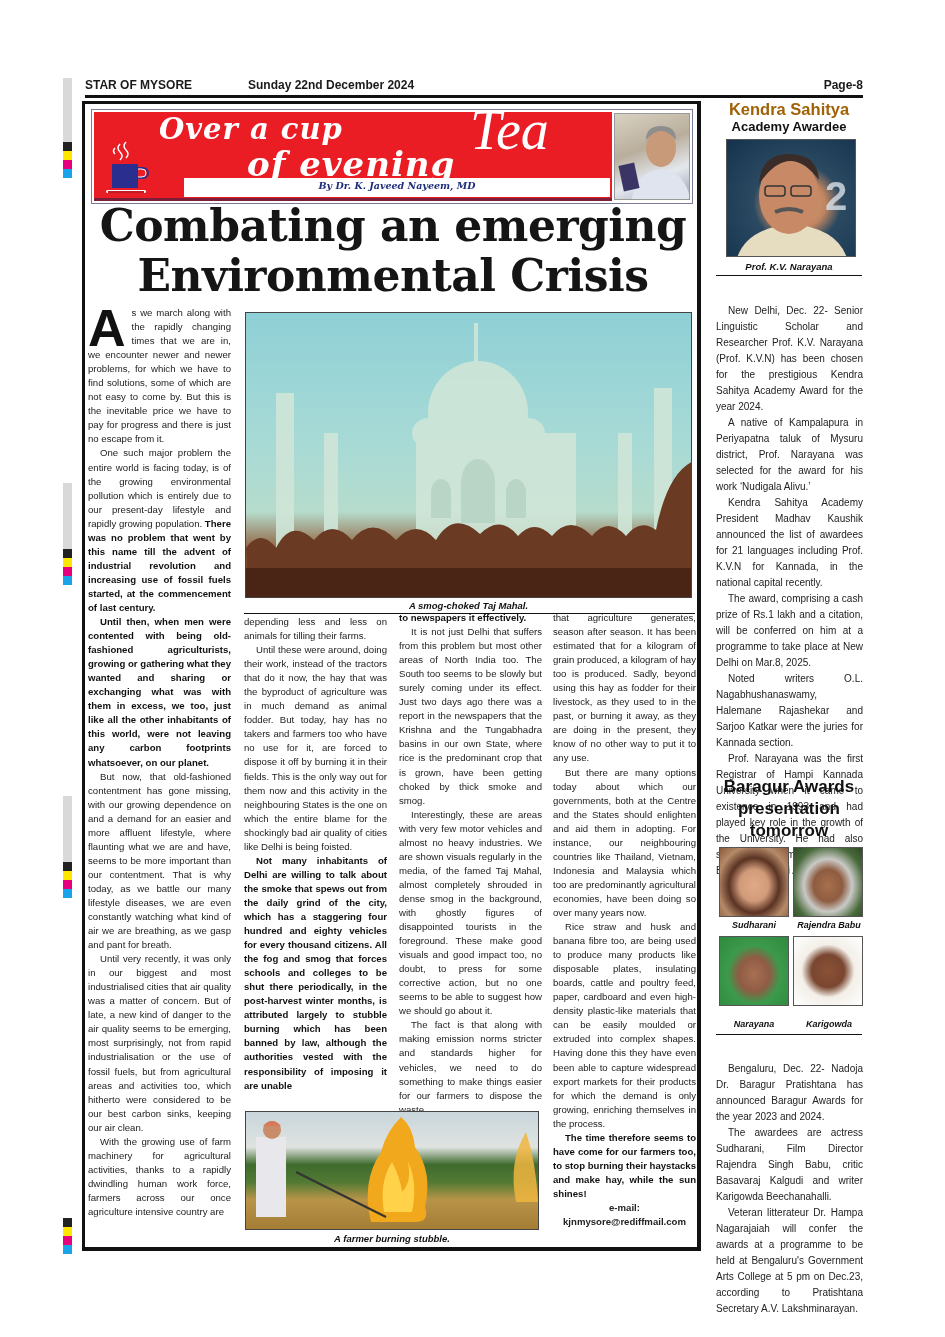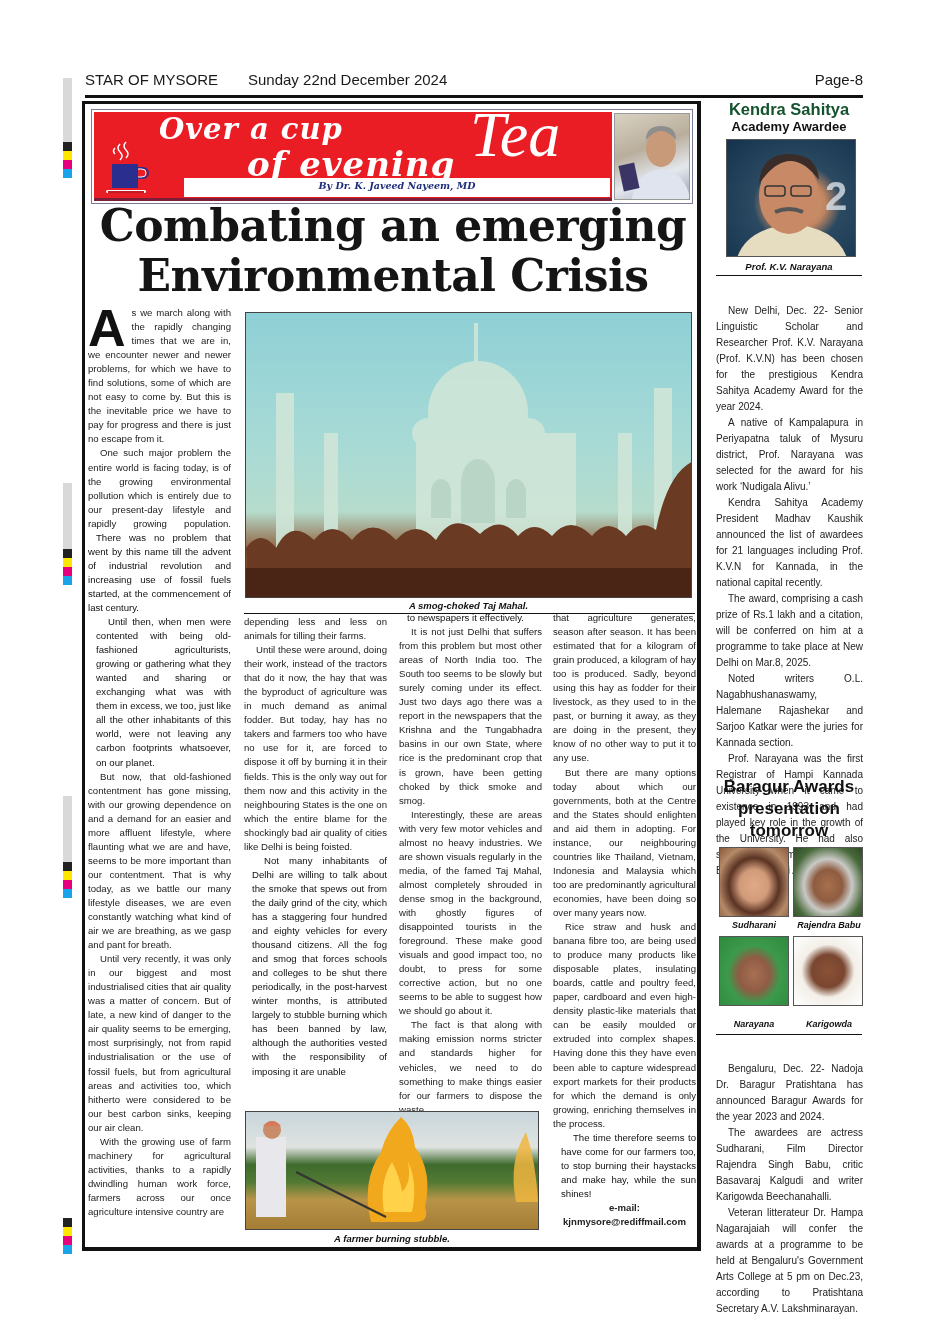--- a/index.html
+++ b/index.html
@@ -8,67 +8,67 @@
 
   
   .regmark { position: absolute; left: 63px; width: 9px; }
   .regmark .gray { background: #d9d9d9; }
   .regmark .k { background: #222; height: 9px; }
   .regmark .y { background: #ffe600; height: 9px; }
   .regmark .m { background: #e6007e; height: 9px; }
   .regmark .c { background: #1aa3e8; height: 9px; }
 
   
-  .masthead { position: absolute; left: 85px; top: 71px; width: 778px; height: 16px; font-size: 15px; font-weight: normal; }
+  .masthead { position: absolute; left: 85px; top: 78px; width: 778px; height: 16px; font-size: 12px; font-weight: bold; }
   .masthead .paper { position: absolute; left: 0; top: 0; }
   .masthead .date { position: absolute; left: 163px; top: 0; }
   .masthead .page { position: absolute; right: 0; top: 0; }
   .masthead-rule { position: absolute; left: 85px; top: 95px; width: 778px; height: 3px; background: #111; }
 
   
   .article-box { position: absolute; left: 82px; top: 101px; width: 619px; height: 1150px; border: 3px solid #111; border-right-width: 4px; border-bottom-width: 4px; }
 
   
   .banner { position: absolute; left: 91px; top: 109px; width: 602px; height: 95px; border: 1px solid #7a7a9a; background: #fff; }
   .banner-red { position: absolute; left: 2px; top: 2px; width: 518px; height: 89px; background: #ea1c24; border-bottom: 3px solid #7c1d3a; }
   .banner-byline-strip { position: absolute; left: 92px; top: 68px; width: 426px; height: 19px; background: #fff; }
   .byline { position: absolute; left: 92px; top: 70px; width: 426px; text-align: center; font-family: "DejaVu Serif", serif; font-style: italic; font-weight: bold; font-size: 9.5px; color: #1d2d7a; }
   .banner-t1 { position: absolute; left: 67px; top: 2px; font-family: "DejaVu Serif", serif; font-style: italic; font-weight: bold; font-size: 29px; color: #fff; letter-spacing: 1px; }
   .banner-t2 { position: absolute; left: 155px; top: 34px; font-family: "DejaVu Serif", serif; font-style: italic; font-weight: bold; font-size: 34px; color: #fff; letter-spacing: 1px; }
-  .banner-tea { position: absolute; left: 378px; top: -12px; font-family: "Liberation Serif", serif; font-style: italic; font-size: 64px; color: #fff; }
+  .banner-tea { position: absolute; left: 378px; top: -12px; font-family: "Liberation Serif", serif; font-style: italic; font-size: 56px; color: #fff; }
   .cup { position: absolute; left: 14px; top: 30px; width: 52px; height: 56px; }
   .author-photo { position: absolute; left: 522px; top: 3px; width: 76px; height: 87px; background: linear-gradient(160deg,#d9d2c2 0%,#b9ae9c 40%,#e4e8ee 70%,#9aa1b0 100%); border: 1px solid #999; overflow: hidden; }
 
   
   .headline { position: absolute; left: 86px; top: 201px; width: 614px; text-align: center; font-family: "DejaVu Serif", serif; font-weight: bold; font-size: 44px; line-height: 50px; color: #151515; letter-spacing: -0.5px; }
 
   
   .col { position: absolute; font-size: 9.6px; line-height: 14.05px; text-align: justify; color: #222; hyphens: manual; }
   .col p { text-indent: 12px; margin-bottom: 0; }
   .col p.noind { text-indent: 0; }
-  .col b, .col .bold { font-weight: normal; color: #111; margin-left: 8px; }
+  .col b, .col .bold { font-weight: bold; color: #111; }
   .col1 { left: 88px; top: 306px; width: 143px; }
   .col2 { left: 244px; top: 615px; width: 143px; }
   .col3 { left: 399px; top: 611px; width: 143px; }
   .col4 { left: 553px; top: 611px; width: 143px; }
   .dropcap { float: left; font-family: "Liberation Sans", sans-serif; font-weight: bold; font-size: 52px; line-height: 40px; margin: 2px 6px 0 0; color: #111; }
   .email-label, .email { text-indent: 0 !important; text-align: center; font-weight: bold; }
 
   
   .photo-taj { position: absolute; left: 245px; top: 312px; width: 447px; height: 286px; border: 1px solid #444; overflow: hidden;
     background: linear-gradient(180deg,#8fd0d6 0%,#a7dad6 45%,#b6dccc 70%,#8e5a36 84%,#5b2c18 100%); }
   .caption { position: absolute; font-family: "Liberation Sans", sans-serif; font-style: italic; font-weight: bold; font-size: 9.5px; text-align: center; color: #111; }
   .cap-taj { left: 245px; top: 600px; width: 447px; }
   .rule-taj { position: absolute; left: 244px; top: 613px; width: 451px; height: 1px; background: #111; }
   .photo-farm { position: absolute; left: 245px; top: 1111px; width: 294px; height: 119px; border: 1px solid #444; overflow: hidden;
     background: linear-gradient(180deg,#c9d6dc 0%,#dfe3e0 30%,#3f6b2e 45%,#527a34 60%,#b89448 75%,#a57d35 100%); }
   .cap-farm { left: 245px; top: 1233px; width: 294px; }
 
   
-  .side-h1 { position: absolute; left: 712px; top: 100px; width: 154px; text-align: center; font-weight: bold; font-size: 16.5px; color: #14532d; }
+  .side-h1 { position: absolute; left: 712px; top: 100px; width: 154px; text-align: center; font-weight: bold; font-size: 16.5px; color: #a16207; }
   .side-h2 { position: absolute; left: 712px; top: 119px; width: 154px; text-align: center; font-weight: bold; font-size: 13px; color: #111; }
   .photo-kvn { position: absolute; left: 726px; top: 139px; width: 130px; height: 118px; border: 1px solid #555; overflow: hidden;
     background: radial-gradient(ellipse at 55% 55%, #d9a97e 0%, #c08560 28%, #2b4a62 44%, #14324c 100%); }
   .cap-kvn { left: 712px; top: 261px; width: 154px; }
   .rule-kvn { position: absolute; left: 716px; top: 275px; width: 146px; height: 1px; background: #111; }
   .side-col { position: absolute; left: 716px; width: 147px; font-size: 10px; line-height: 16px; text-align: justify; color: #222; margin-top: 24px; }
   .side-col p { text-indent: 12px; }
   .side-col1 { top: 279px; }
   .side-h3 { position: absolute; left: 712px; top: 776px; width: 154px; text-align: center; font-weight: bold; font-size: 17px; line-height: 22px; color: #111; }
   .mini-photo { position: absolute; width: 70px; height: 70px; border: 1px solid #555; overflow: hidden; }

